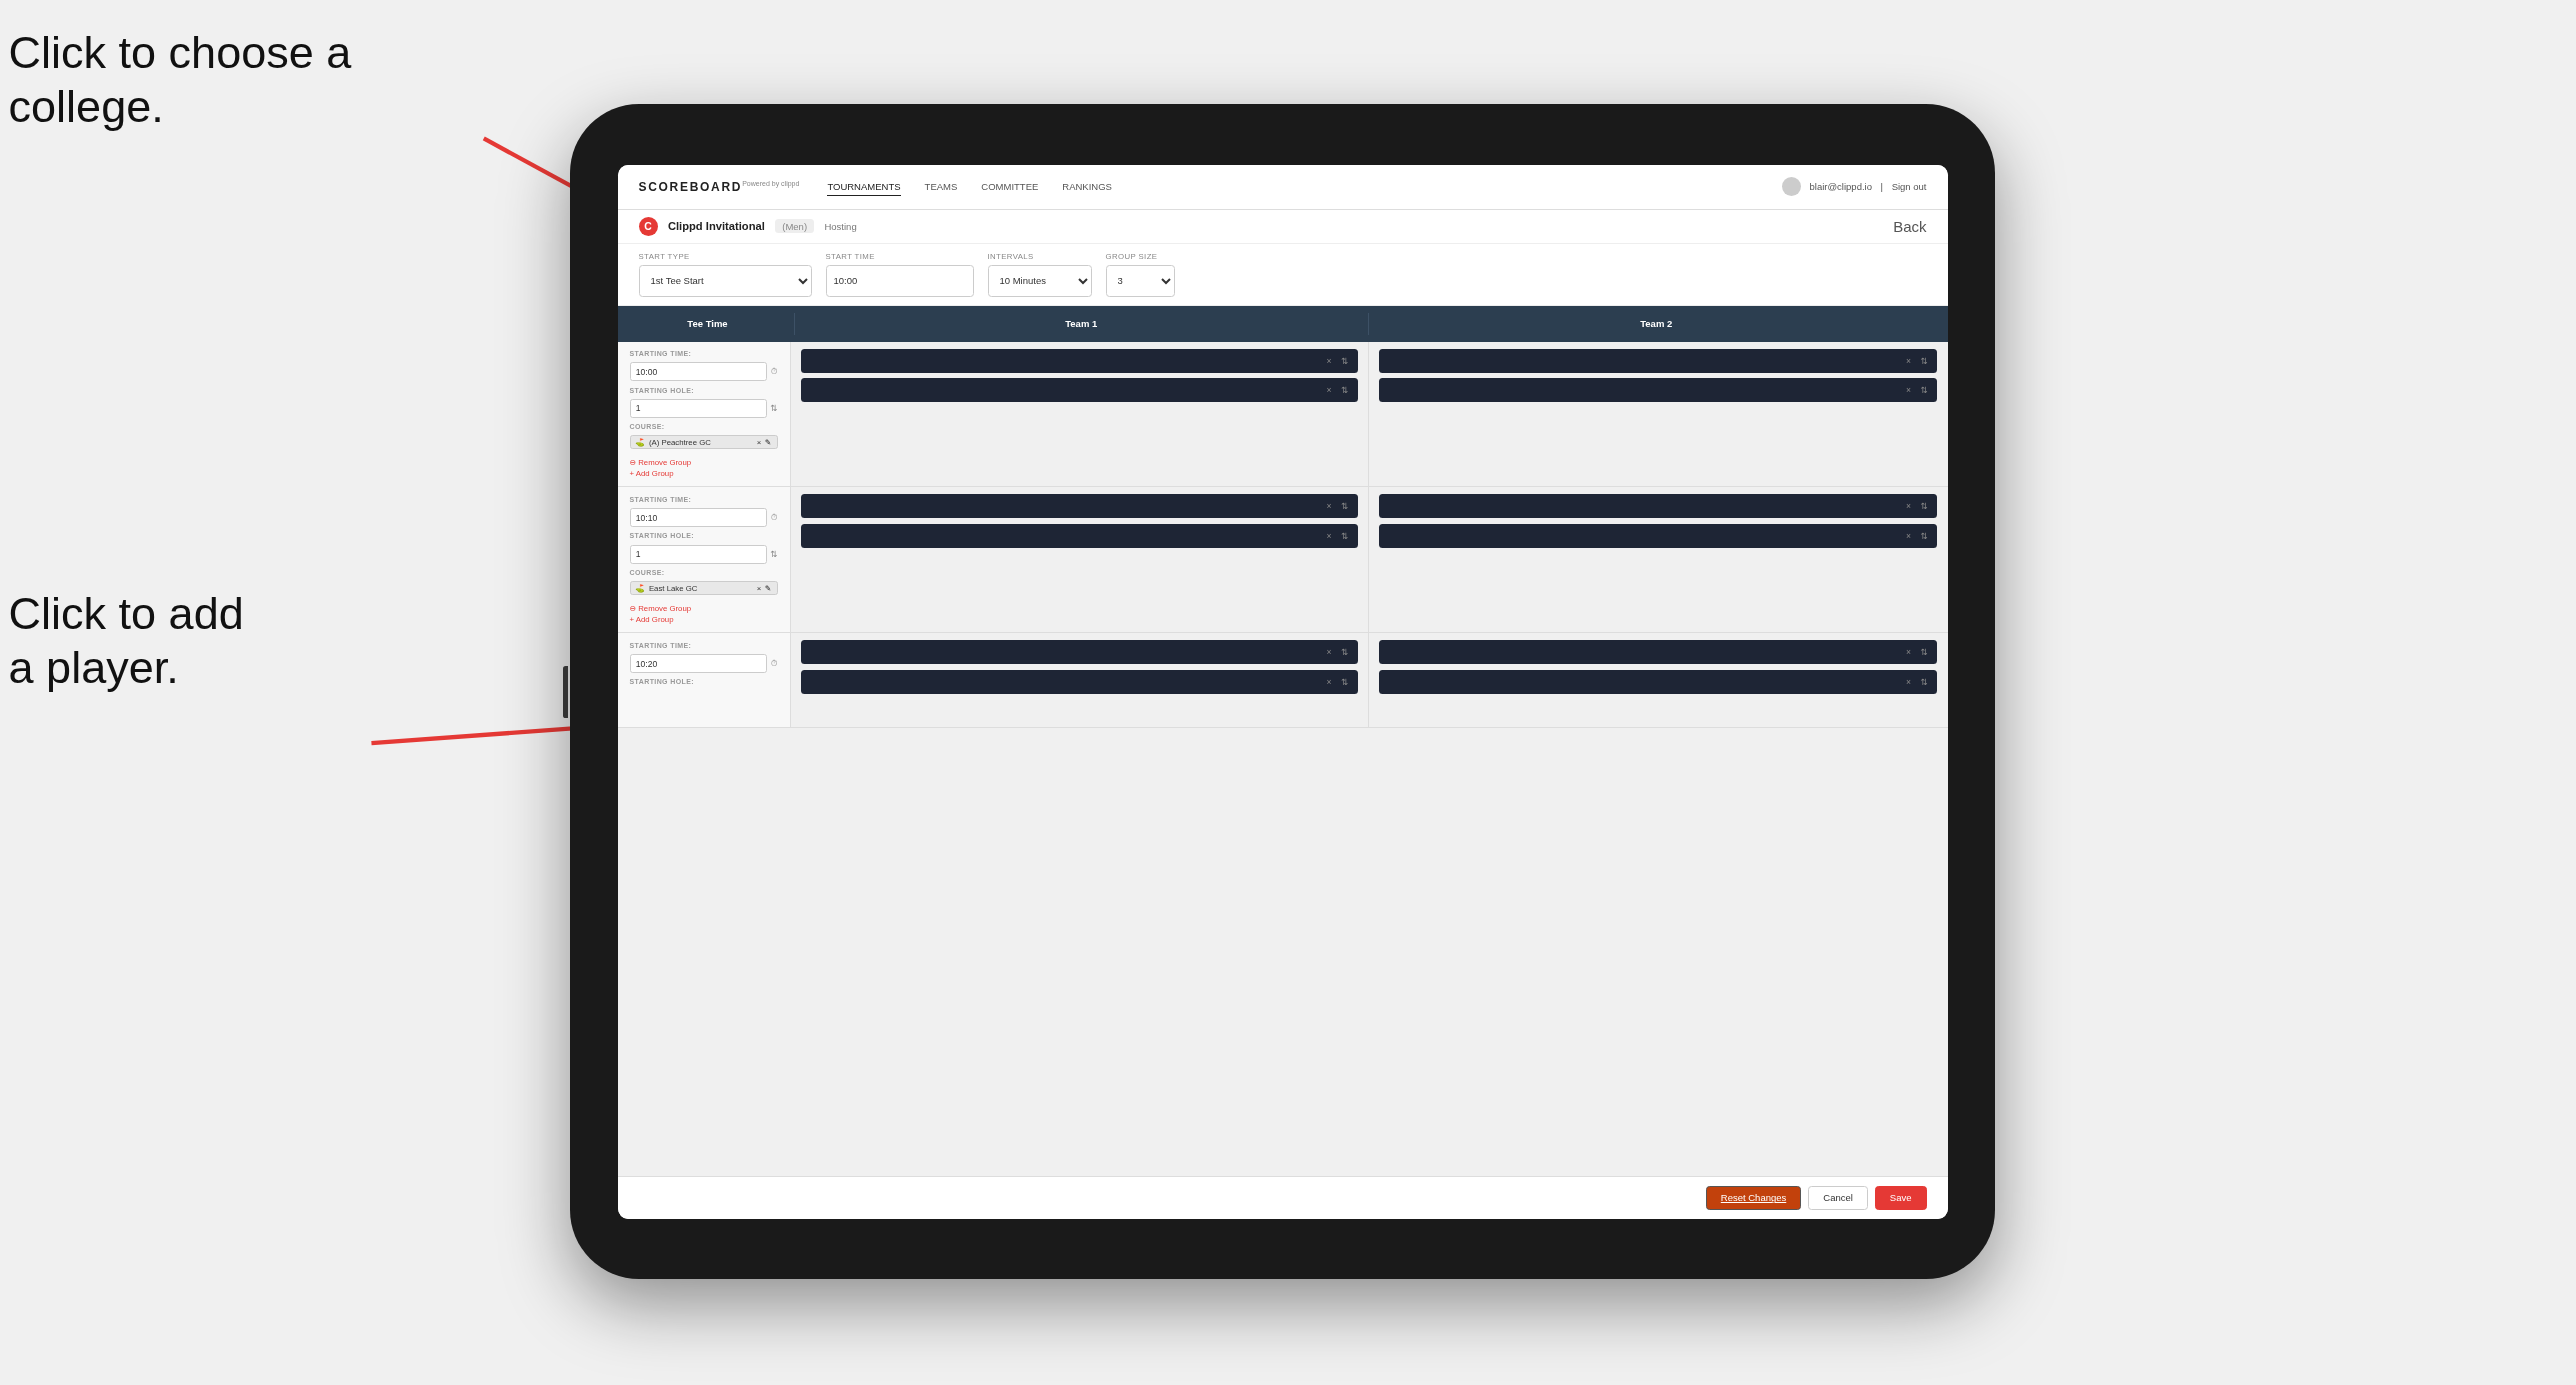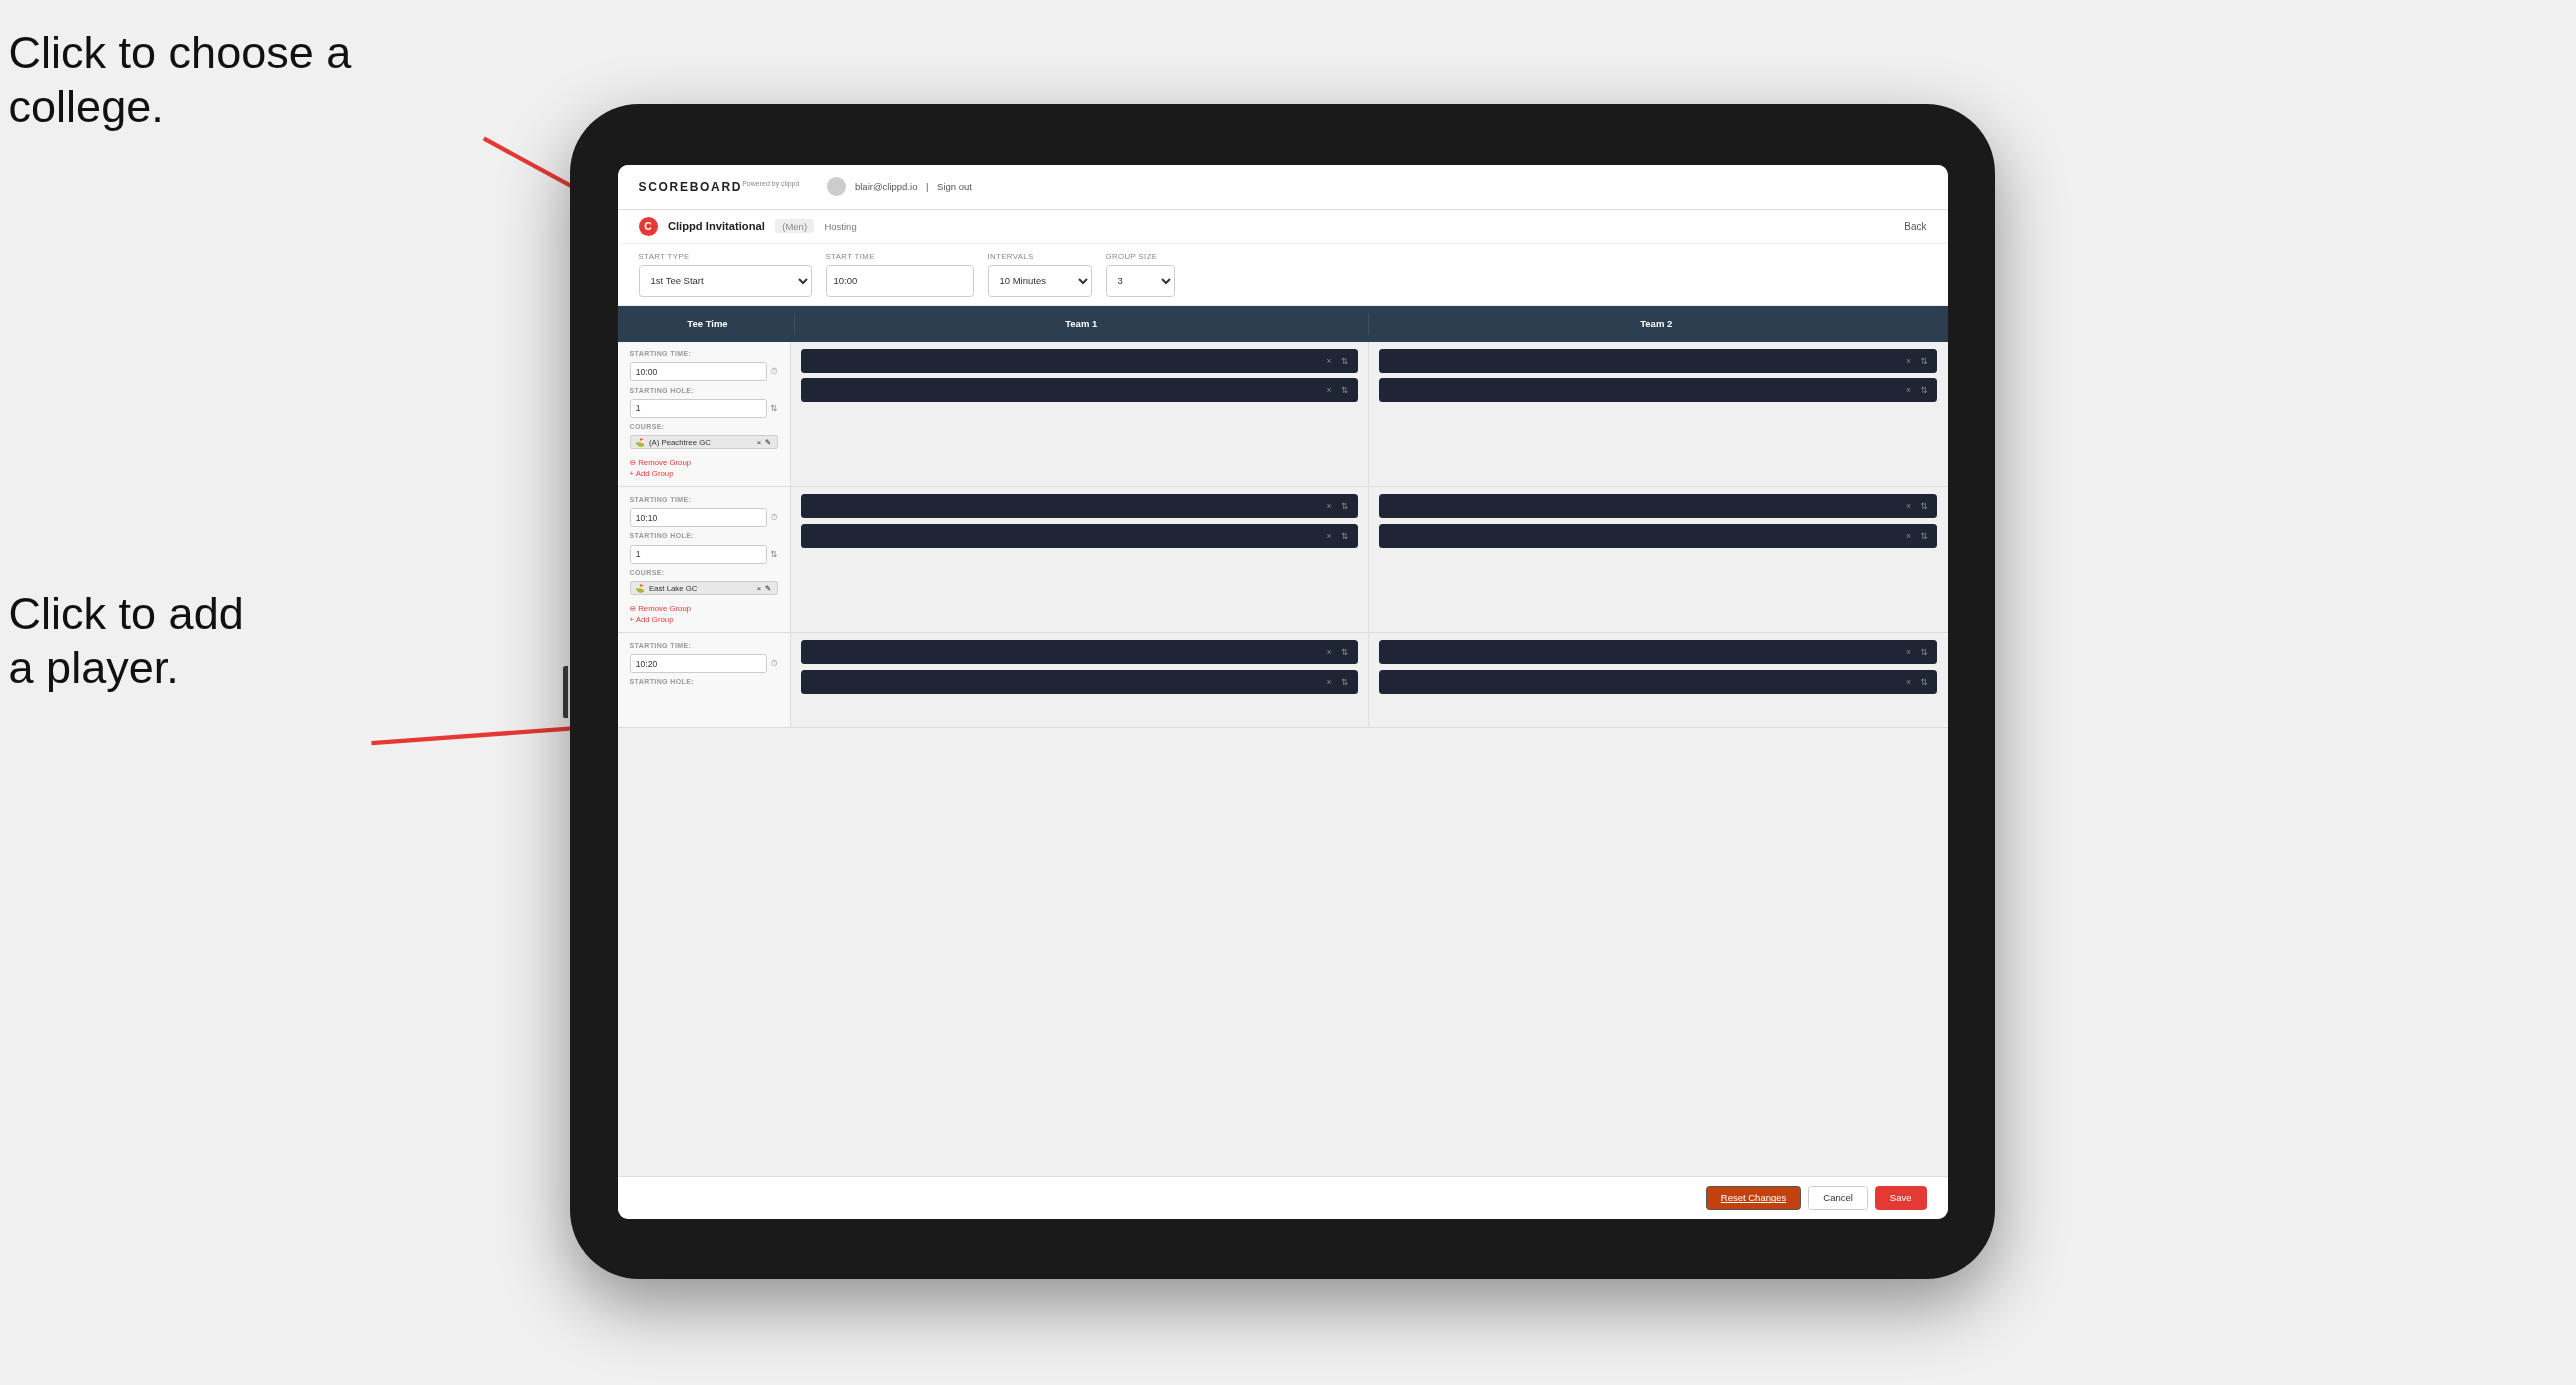--- a/index.html
+++ b/index.html
@@ -142,21 +142,21 @@
       background: #eee;
       padding: 1.7px 7px;
       border-radius: 3.5px;
     }
     .sub-header-tag {
       font-size: 9.5px;
       color: #777;
     }
     .sub-header-back {
       margin-left: auto;
-      font-size: 10px;
+      font-size: 15px;
       color: #555;
       cursor: pointer;
     }
 
     
     .form-row {
       display: flex;
       gap: 14px;
       padding: 8.6px 21px;
       background: #fff;
@@ -389,20 +389,26 @@
 <div class="tablet">
   <div class="tablet-side-btn"></div>
 
   <div class="tablet-screen">
 
     <div class="nav-bar">
       <div class="nav-logo">
         <span class="nav-logo-title">SCOREBOARD</span>
         <span class="nav-logo-sub">Powered by clippd</span>
       </div>
+      <div class="nav-links">
+        <span class="nav-link active">TOURNAMENTS</span>
+        <span class="nav-link">TEAMS</span>
+        <span class="nav-link">COMMITTEE</span>
+        <span class="nav-link">RANKINGS</span>
+      </div>
       <div class="nav-right">
         <div class="nav-avatar"></div>
         <span>blair@clippd.io</span>
         <span>|</span>
         <span style="cursor:pointer;">Sign out</span>
       </div>
     </div>
 
     <div class="sub-header">
       <div class="sub-header-logo">C</div>

